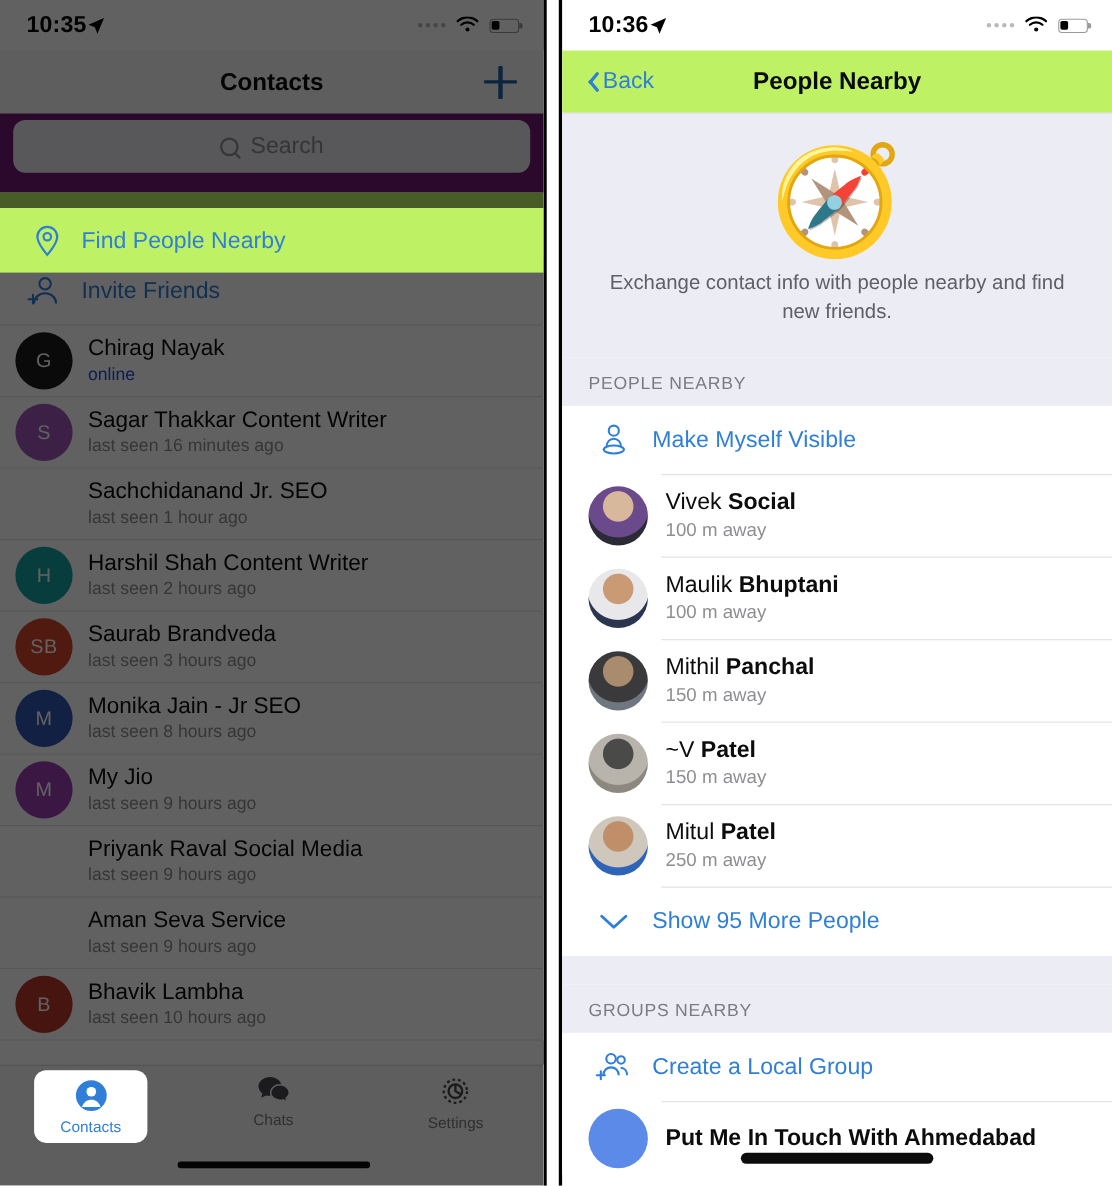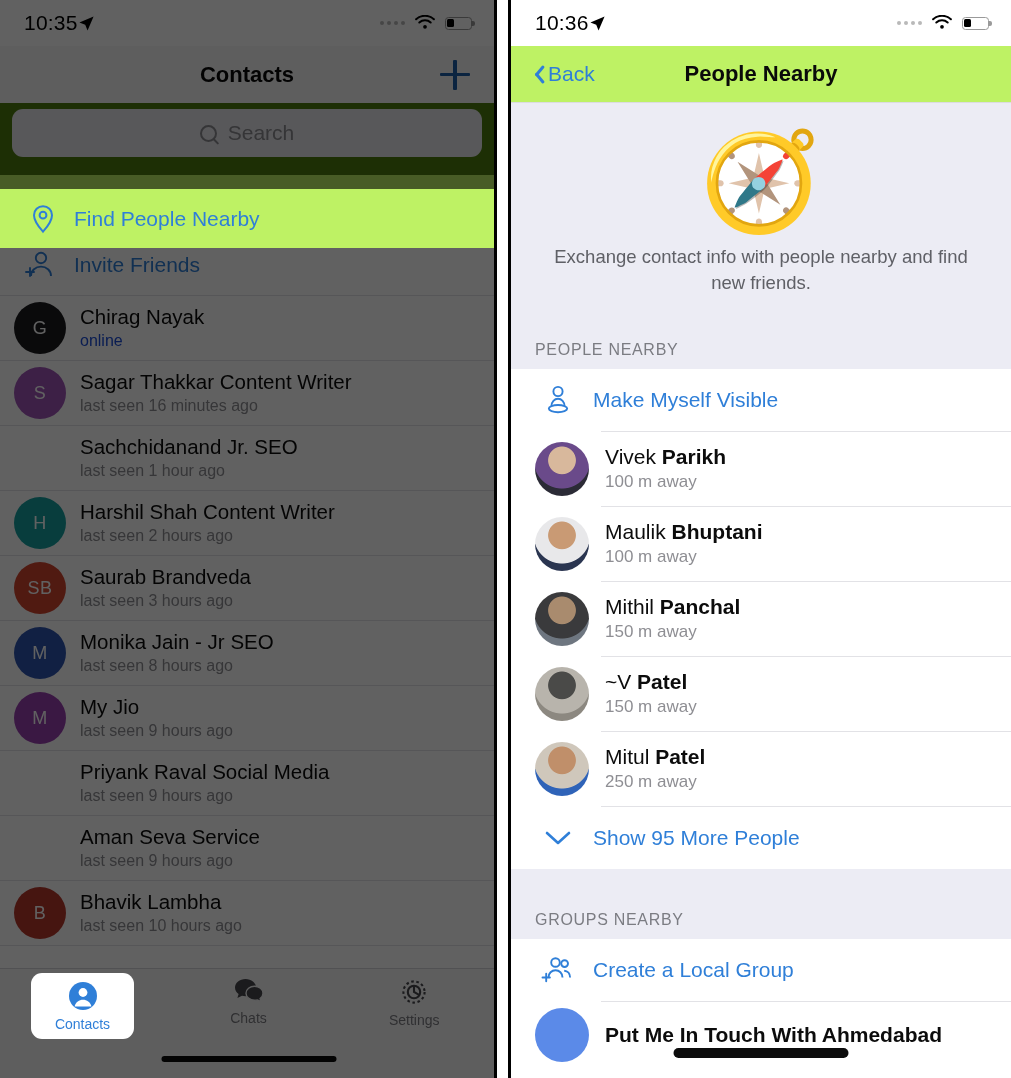--- a/index.html
+++ b/index.html
@@ -26,21 +26,21 @@
     pointer-events: none; z-index: 40;
   }
 
   
   .statusbar {
     position: relative; height: 46px;
     display: flex; align-items: center; justify-content: space-between;
     padding: 0 22px 0 24px;
   }
   .sb-time {
-    font-size: 21px; font-weight: normal; color: #000;
+    font-size: 21px; font-weight: bold; color: #000;
     letter-spacing: 0.2px; display: flex; align-items: center; gap: 0;
   }
   .sb-right { display: flex; align-items: center; gap: 9px; }
   .sb-dots { display: flex; gap: 3px; align-items: center; }
   .sb-dots i { width: 4px; height: 4px; border-radius: 50%; background: #b9b9b9; display: block; }
   .batt {
     width: 27px; height: 13px; border: 1.6px solid #9a9a9a; border-radius: 3.5px;
     position: relative; display: flex; align-items: center; padding: 1.4px;
   }
   .batt::after {
@@ -60,21 +60,21 @@
     position: absolute; right: 24px; top: 50%; transform: translateY(-50%);
     width: 30px; height: 30px;
   }
   .plus-btn::before, .plus-btn::after {
     content: ""; position: absolute; background: #1f5fa8; border-radius: 1px;
   }
   .plus-btn::before { left: 0; top: 13.4px; width: 30px; height: 3.2px; }
   .plus-btn::after  { top: 0; left: 13.4px; height: 30px; width: 3.2px; }
 
   
-  .search-wrap { background: #4d7c0f; padding: 6px 12px 18px; }
+  .search-wrap { background: #701a75; padding: 6px 12px 18px; }
   .search-box {
     height: 48px; background: #e7e7ec; border-radius: 11px;
     display: flex; align-items: center; justify-content: center; gap: 11px;
   }
   .search-box .mag {
     width: 17px; height: 17px; border: 2.2px solid #8b8b90; border-radius: 50%;
     position: relative; display: inline-block;
   }
   .search-box .mag::after {
     content: ""; position: absolute; width: 2.2px; height: 7px; background: #8b8b90;
@@ -449,21 +449,21 @@
             <ellipse cx="17" cy="24.6" rx="9.2" ry="3.6" fill="none" stroke="#2f7fd8" stroke-width="1.9"></ellipse>
           </svg>
         </span>
         <span class="lbl">Make Myself Visible</span>
       </div>
       <div class="divider"></div>
       <div id="people-rows">
           <div class="p-row">
             <div class="p-ava" style="background: radial-gradient(circle at 50% 34%, rgb(216, 184, 156) 0px, rgb(216, 184, 156) 30%, rgb(106, 74, 138) 32%, rgb(106, 74, 138) 62%, rgb(43, 43, 54) 64%, rgb(43, 43, 54) 100%);"></div>
             <div class="p-txt">
-              <div class="p-name"><span>Vivek </span><b>Parikh</b></div>
+              <div class="p-name"><span>Vivek </span><b>Social</b></div>
               <div class="p-dist">100 m away</div>
             </div>
           </div>
           <div class="divider"></div>
           <div class="p-row">
             <div class="p-ava" style="background: radial-gradient(circle at 50% 34%, rgb(201, 154, 116) 0px, rgb(201, 154, 116) 30%, rgb(232, 232, 234) 32%, rgb(232, 232, 234) 62%, rgb(42, 53, 80) 64%, rgb(42, 53, 80) 100%);"></div>
             <div class="p-txt">
               <div class="p-name"><span>Maulik </span><b>Bhuptani</b></div>
               <div class="p-dist">100 m away</div>
             </div>

